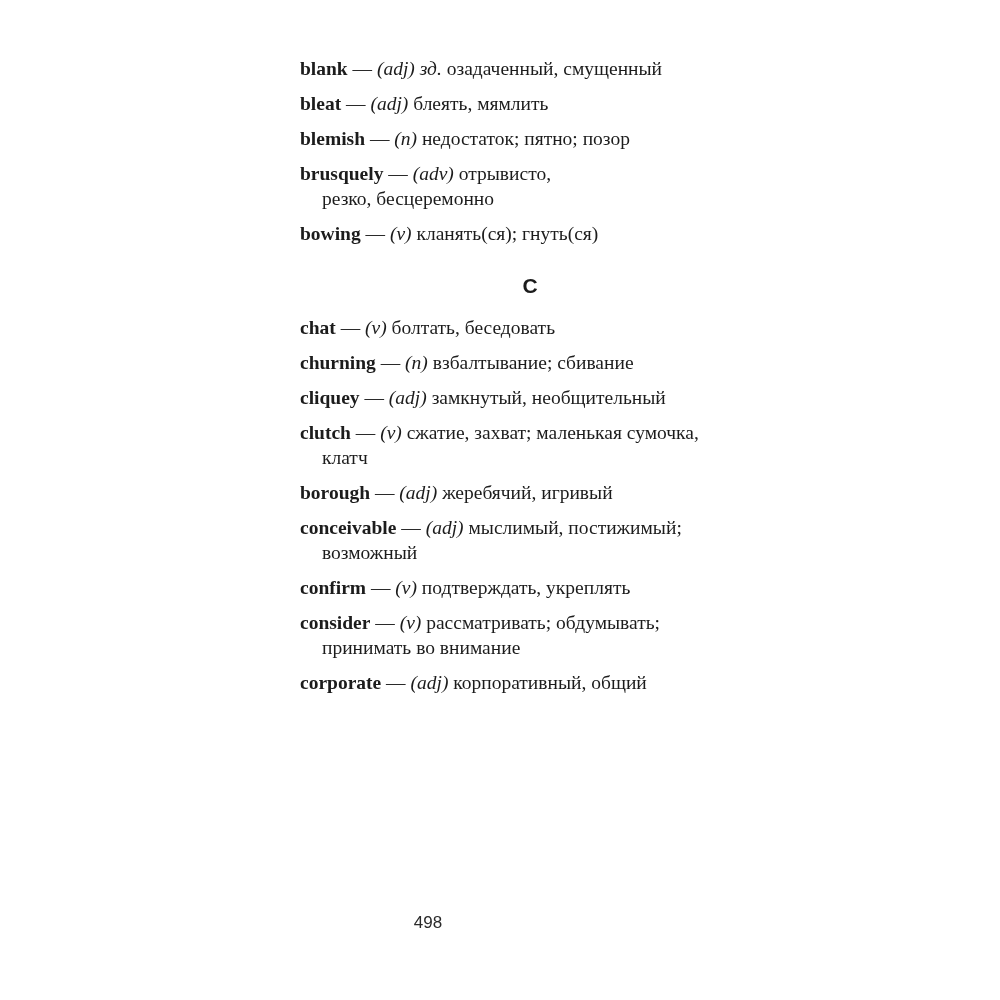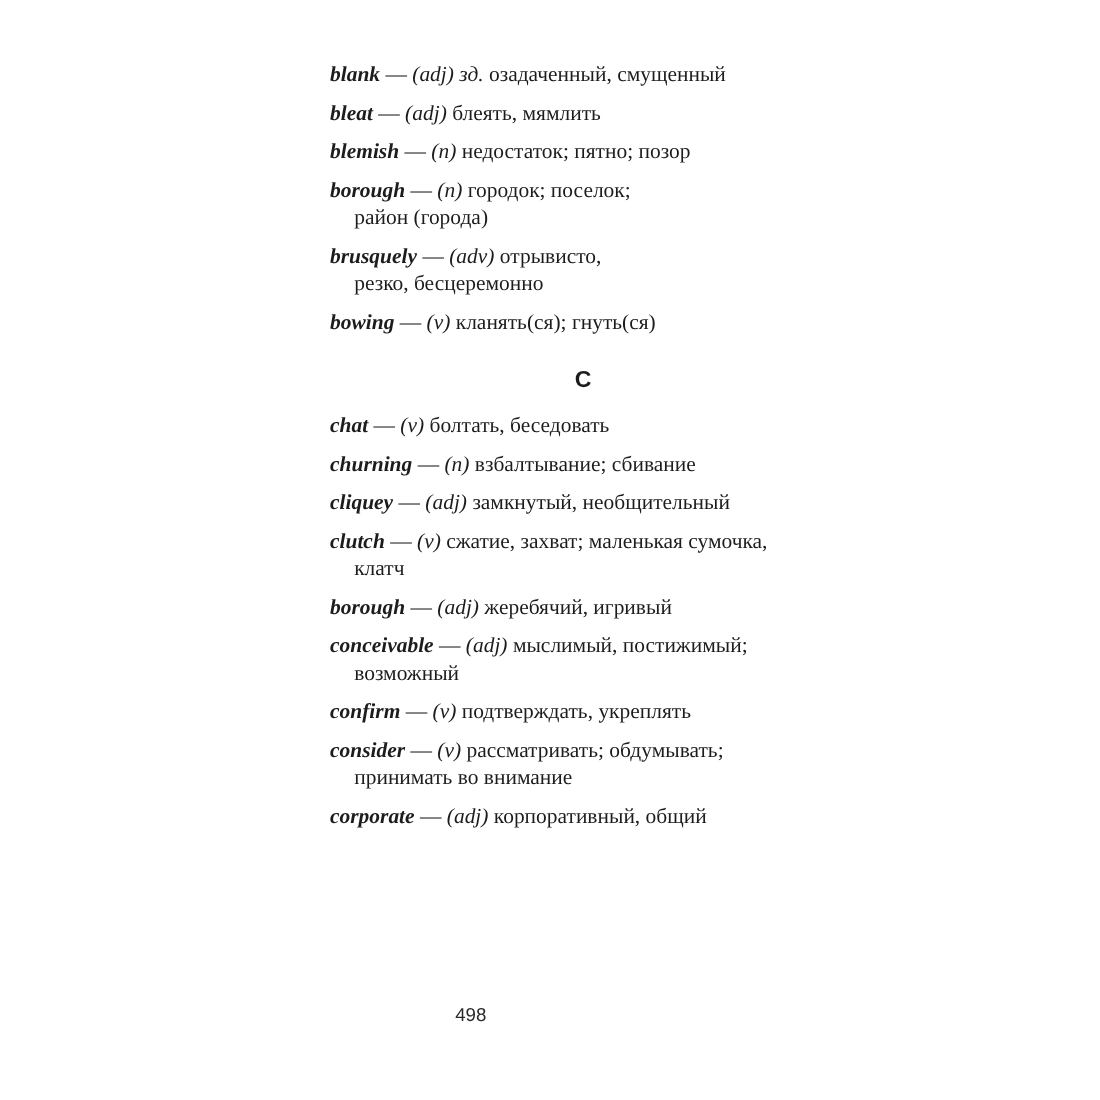--- a/index.html
+++ b/index.html
@@ -28,21 +28,20 @@
   }
   .entry {
     font-size: 19.5px;
     line-height: 25px;
     margin: 0 0 10px 0;
     padding-left: 22px;
     text-indent: -22px;
   }
   .entry .word {
     font-weight: bold;
-    font-style: italic;
   }
   .entry .pos {
     font-style: italic;
   }
   .entry .note {
     font-style: italic;
   }
   .entry .def {
     white-space: pre-line;
   }
@@ -70,22 +69,20 @@
   }
 </style>
 </head>
 <body>
 
 <div class="page">
   <div class="content">
       <p class="entry"><span class="word">blank</span><span class="sep"> — </span><span class="pos">(adj)</span><span class="note"> зд.</span><span class="def"> озадаченный, смущенный</span></p>
       <p class="entry"><span class="word">bleat</span><span class="sep"> — </span><span class="pos">(adj)</span><span class="def"> блеять, мямлить</span></p>
       <p class="entry"><span class="word">blemish</span><span class="sep"> — </span><span class="pos">(n)</span><span class="def"> недостаток; пятно; позор</span></p>
-      <p class="entry"><span class="word">borough</span><span class="sep"> — </span><span class="pos">(n)</span><span class="def"> городок; поселок;
-район (города)</span></p>
       <p class="entry"><span class="word">brusquely</span><span class="sep"> — </span><span class="pos">(adv)</span><span class="def"> отрывисто,
 резко, бесцеремонно</span></p>
       <p class="entry"><span class="word">bowing</span><span class="sep"> — </span><span class="pos">(v)</span><span class="def"> кланять(ся); гнуть(ся)</span></p>
       <div class="section-header">C</div>
       <p class="entry"><span class="word">chat</span><span class="sep"> — </span><span class="pos">(v)</span><span class="def"> болтать, беседовать</span></p>
       <p class="entry"><span class="word">churning</span><span class="sep"> — </span><span class="pos">(n)</span><span class="def"> взбалтывание; сбивание</span></p>
       <p class="entry"><span class="word">cliquey</span><span class="sep"> — </span><span class="pos">(adj)</span><span class="def"> замкнутый, необщительный</span></p>
       <p class="entry"><span class="word">clutch</span><span class="sep"> — </span><span class="pos">(v)</span><span class="def"> сжатие, захват; маленькая сумочка,
 клатч</span></p>
       <p class="entry"><span class="word">borough</span><span class="sep"> — </span><span class="pos">(adj)</span><span class="def"> жеребячий, игривый</span></p>

